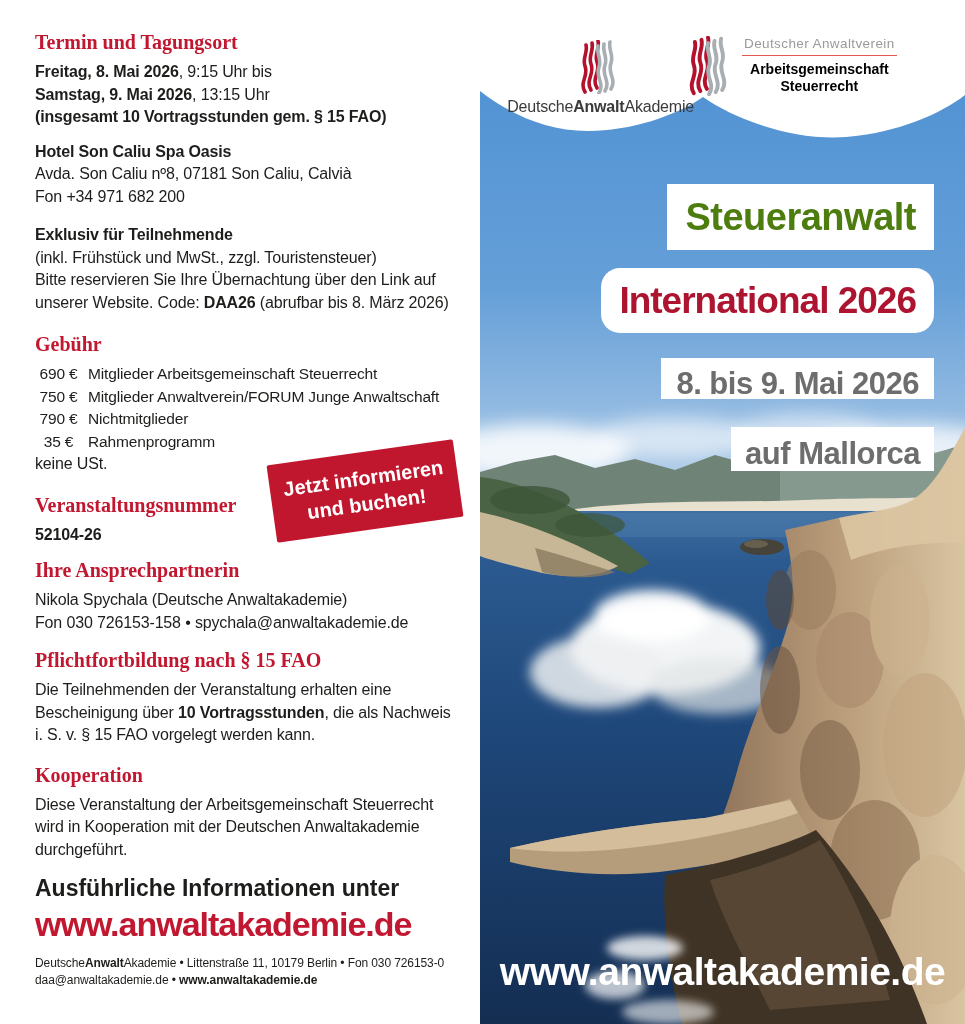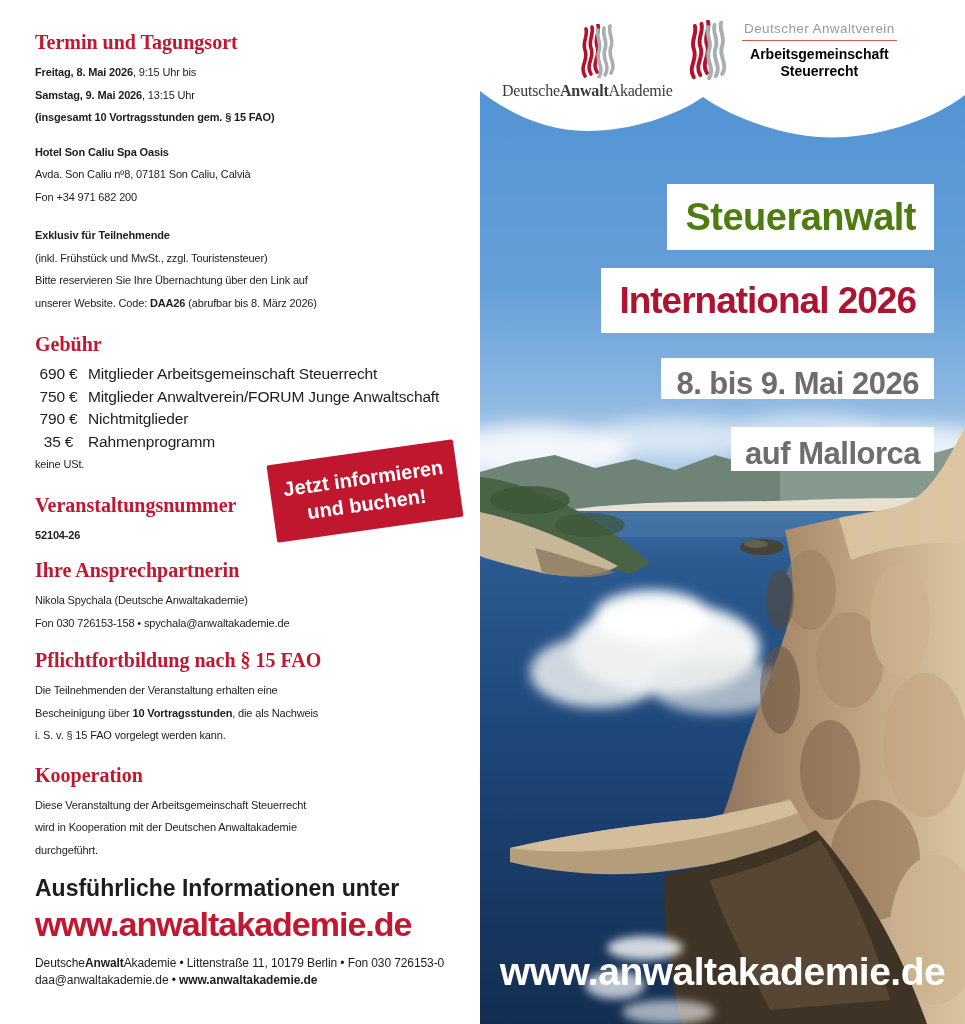--- a/index.html
+++ b/index.html
@@ -2,21 +2,21 @@
 <html><head>
 <meta charset="utf-8">
 <style>
   html,body{margin:0;padding:0;background:#ffffff;}
   .page{position:relative;width:965px;height:1024px;background:#ffffff;overflow:hidden;
         font-family:"Liberation Sans",sans-serif;color:#1d1d1b;}
 
   
   .left-col{position:absolute;left:35px;top:30px;width:434px;}
   .h-red{color:#c11730;font-size:20px;font-weight:bold;line-height:24px;margin:0 0 7px 0;font-family:Liberation Serif, serif;}
-  .bline{font-size:11px;line-height:22.5px;letter-spacing:-0.15px;}
+  .bline{font-size:16px;line-height:22.5px;letter-spacing:-0.15px;}
   .b{font-weight:bold;}
   .sec{margin:0;}
   .mb12{margin-bottom:12px;} .mb16{margin-bottom:16px;} .mb18{margin-bottom:18px;}
   .mb17{margin-bottom:17px;} .mb14{margin-bottom:14px;}
   .fee-row{display:flex;font-size:15.5px;line-height:22.5px;letter-spacing:-0.15px;}
   .fee-amount{width:47px;text-align:center;white-space:pre;}
   .fee-label{margin-left:6px;}
   .info-lead{font-size:23px;font-weight:bold;line-height:30px;margin:0;}
   .info-url{font-size:34px;font-weight:bold;letter-spacing:-1px;color:#c11730;line-height:42px;margin:0 0 10px 0;}
   .foot{font-size:12px;line-height:17px;letter-spacing:-0.1px;}
@@ -25,31 +25,31 @@
   .badge{position:absolute;left:271px;top:452px;width:172px;padding:13px 8px;
          background:#c0172f;color:#ffffff;text-align:center;border-radius:2px;
          transform:rotate(-8deg);transform-origin:center;
          font-size:20px;font-weight:bold;line-height:26px;cursor:pointer;}
 
   
   .right{position:absolute;left:480px;top:0;width:485px;height:1024px;overflow:hidden;}
   .photo,.wave{position:absolute;top:0;left:0;}
   .tbox{position:absolute;right:31px;background:#ffffff;font-weight:bold;white-space:nowrap;}
   .t1{top:184px;height:66px;line-height:66px;padding:0 18px;font-size:38px;letter-spacing:-0.5px;color:#4d7c0f;}
-  .t2{top:268px;height:65px;line-height:65px;padding:0 18px;font-size:37px;letter-spacing:-1px;color:#ad1430;}
+  .t2{top:268px;height:65px;line-height:65px;padding:0 18px;font-size:37px;letter-spacing:-1px;color:#ad1430;border-radius:19px;}
   .t3{top:358px;height:41px;line-height:52px;padding:0 15px;font-size:31px;letter-spacing:-0.5px;color:#6d6d6d;}
   .t4{top:427px;height:44px;line-height:53px;padding:0 14px;font-size:31px;letter-spacing:-0.5px;color:#6d6d6d;}
   .right-url{position:absolute;left:0;right:0;top:950px;text-align:center;color:#ffffff;
              font-size:39px;font-weight:bold;letter-spacing:-0.5px;cursor:pointer;}
 
   
-  .logo-daa{position:absolute;left:22px;top:24px;width:192px;text-align:left;font-family:Liberation Serif, serif;}
+  .logo-daa{position:absolute;left:22px;top:40px;width:192px;text-align:right;}
   .logo-daa .mark{display:block;margin:0 auto 4px auto;}
   .logo-daa .txt{font-size:16px;color:#3a3a3a;letter-spacing:-0.2px;white-space:nowrap;}
-  .logo-dav{position:absolute;left:204px;top:20px;display:flex;align-items:center;}
+  .logo-dav{position:absolute;left:204px;top:36px;display:flex;}
   .logo-dav .mark{flex:0 0 auto;margin-right:10px;}
   .dav-col{text-align:center;}
   .dav-top{font-size:13.5px;color:#9a9a9a;letter-spacing:0.4px;padding:0 2px 4px 2px;
            border-bottom:1.5px solid #e4574d;margin-bottom:5px;white-space:nowrap;}
   .dav-bold{font-size:14px;font-weight:bold;color:#000000;line-height:17px;white-space:nowrap;}
 </style>
 </head>
 <body>
 
 <div class="page">

